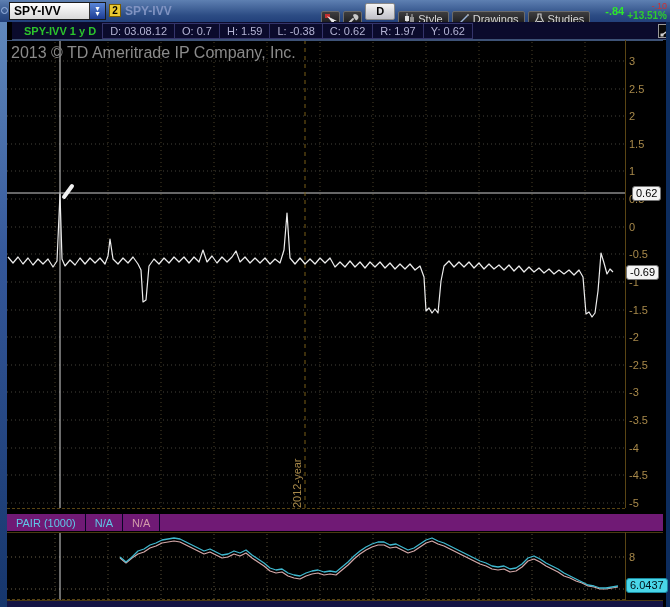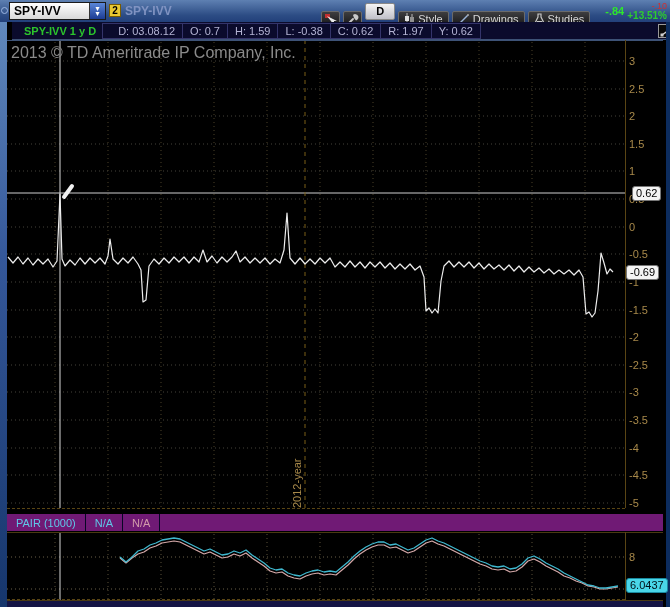--- a/index.html
+++ b/index.html
@@ -33,21 +33,21 @@
          color:#000;font-size:11px;font-weight:bold;display:flex;align-items:center;justify-content:center;}
   .chg-big{color:#2ee62e;font-size:11px;font-weight:bold;margin-left:12px;}
   .chg-stack{display:flex;flex-direction:column;align-items:flex-end;line-height:9px;margin-right:1px;text-align:center;}
   .chg-red{color:#d03030;font-size:9px;}
   .chg-grn{color:#2ecc2e;font-size:10px;font-weight:bold;}
 
   
   .status-row{position:absolute;left:12px;top:22px;width:670px;height:18px;background:#0b0b2c;
               border-bottom:1px solid #3d5276;display:flex;align-items:center;}
   .status-title{color:#2cc42c;font-size:11px;font-weight:bold;margin:0 6px 0 12px;white-space:nowrap;}
-  .ohlc{display:flex;height:16px;border:1px solid #34346a;padding-left:8px;}
+  .ohlc{display:flex;height:16px;border:1px solid #34346a;}
   .ohlc .cell{padding:1px 7px;border-left:1px solid #34346a;color:#b4b4d4;font-size:11px;white-space:nowrap;}
   .ohlc .cell:first-child{border-left:none;}
   .trend-btn{position:absolute;right:5px;top:2px;width:19px;height:14px;border:1px solid #999;background:#0a0a0a;
              display:flex;align-items:center;justify-content:center;}
 
   
   .main-svg{position:absolute;left:0;top:40px;width:670px;height:470px;}
   .pair-svg{position:absolute;left:0;top:532px;width:670px;height:68px;}
 
   .copyright{position:absolute;left:11px;top:44px;color:#8a8a8a;font-size:16px;}

